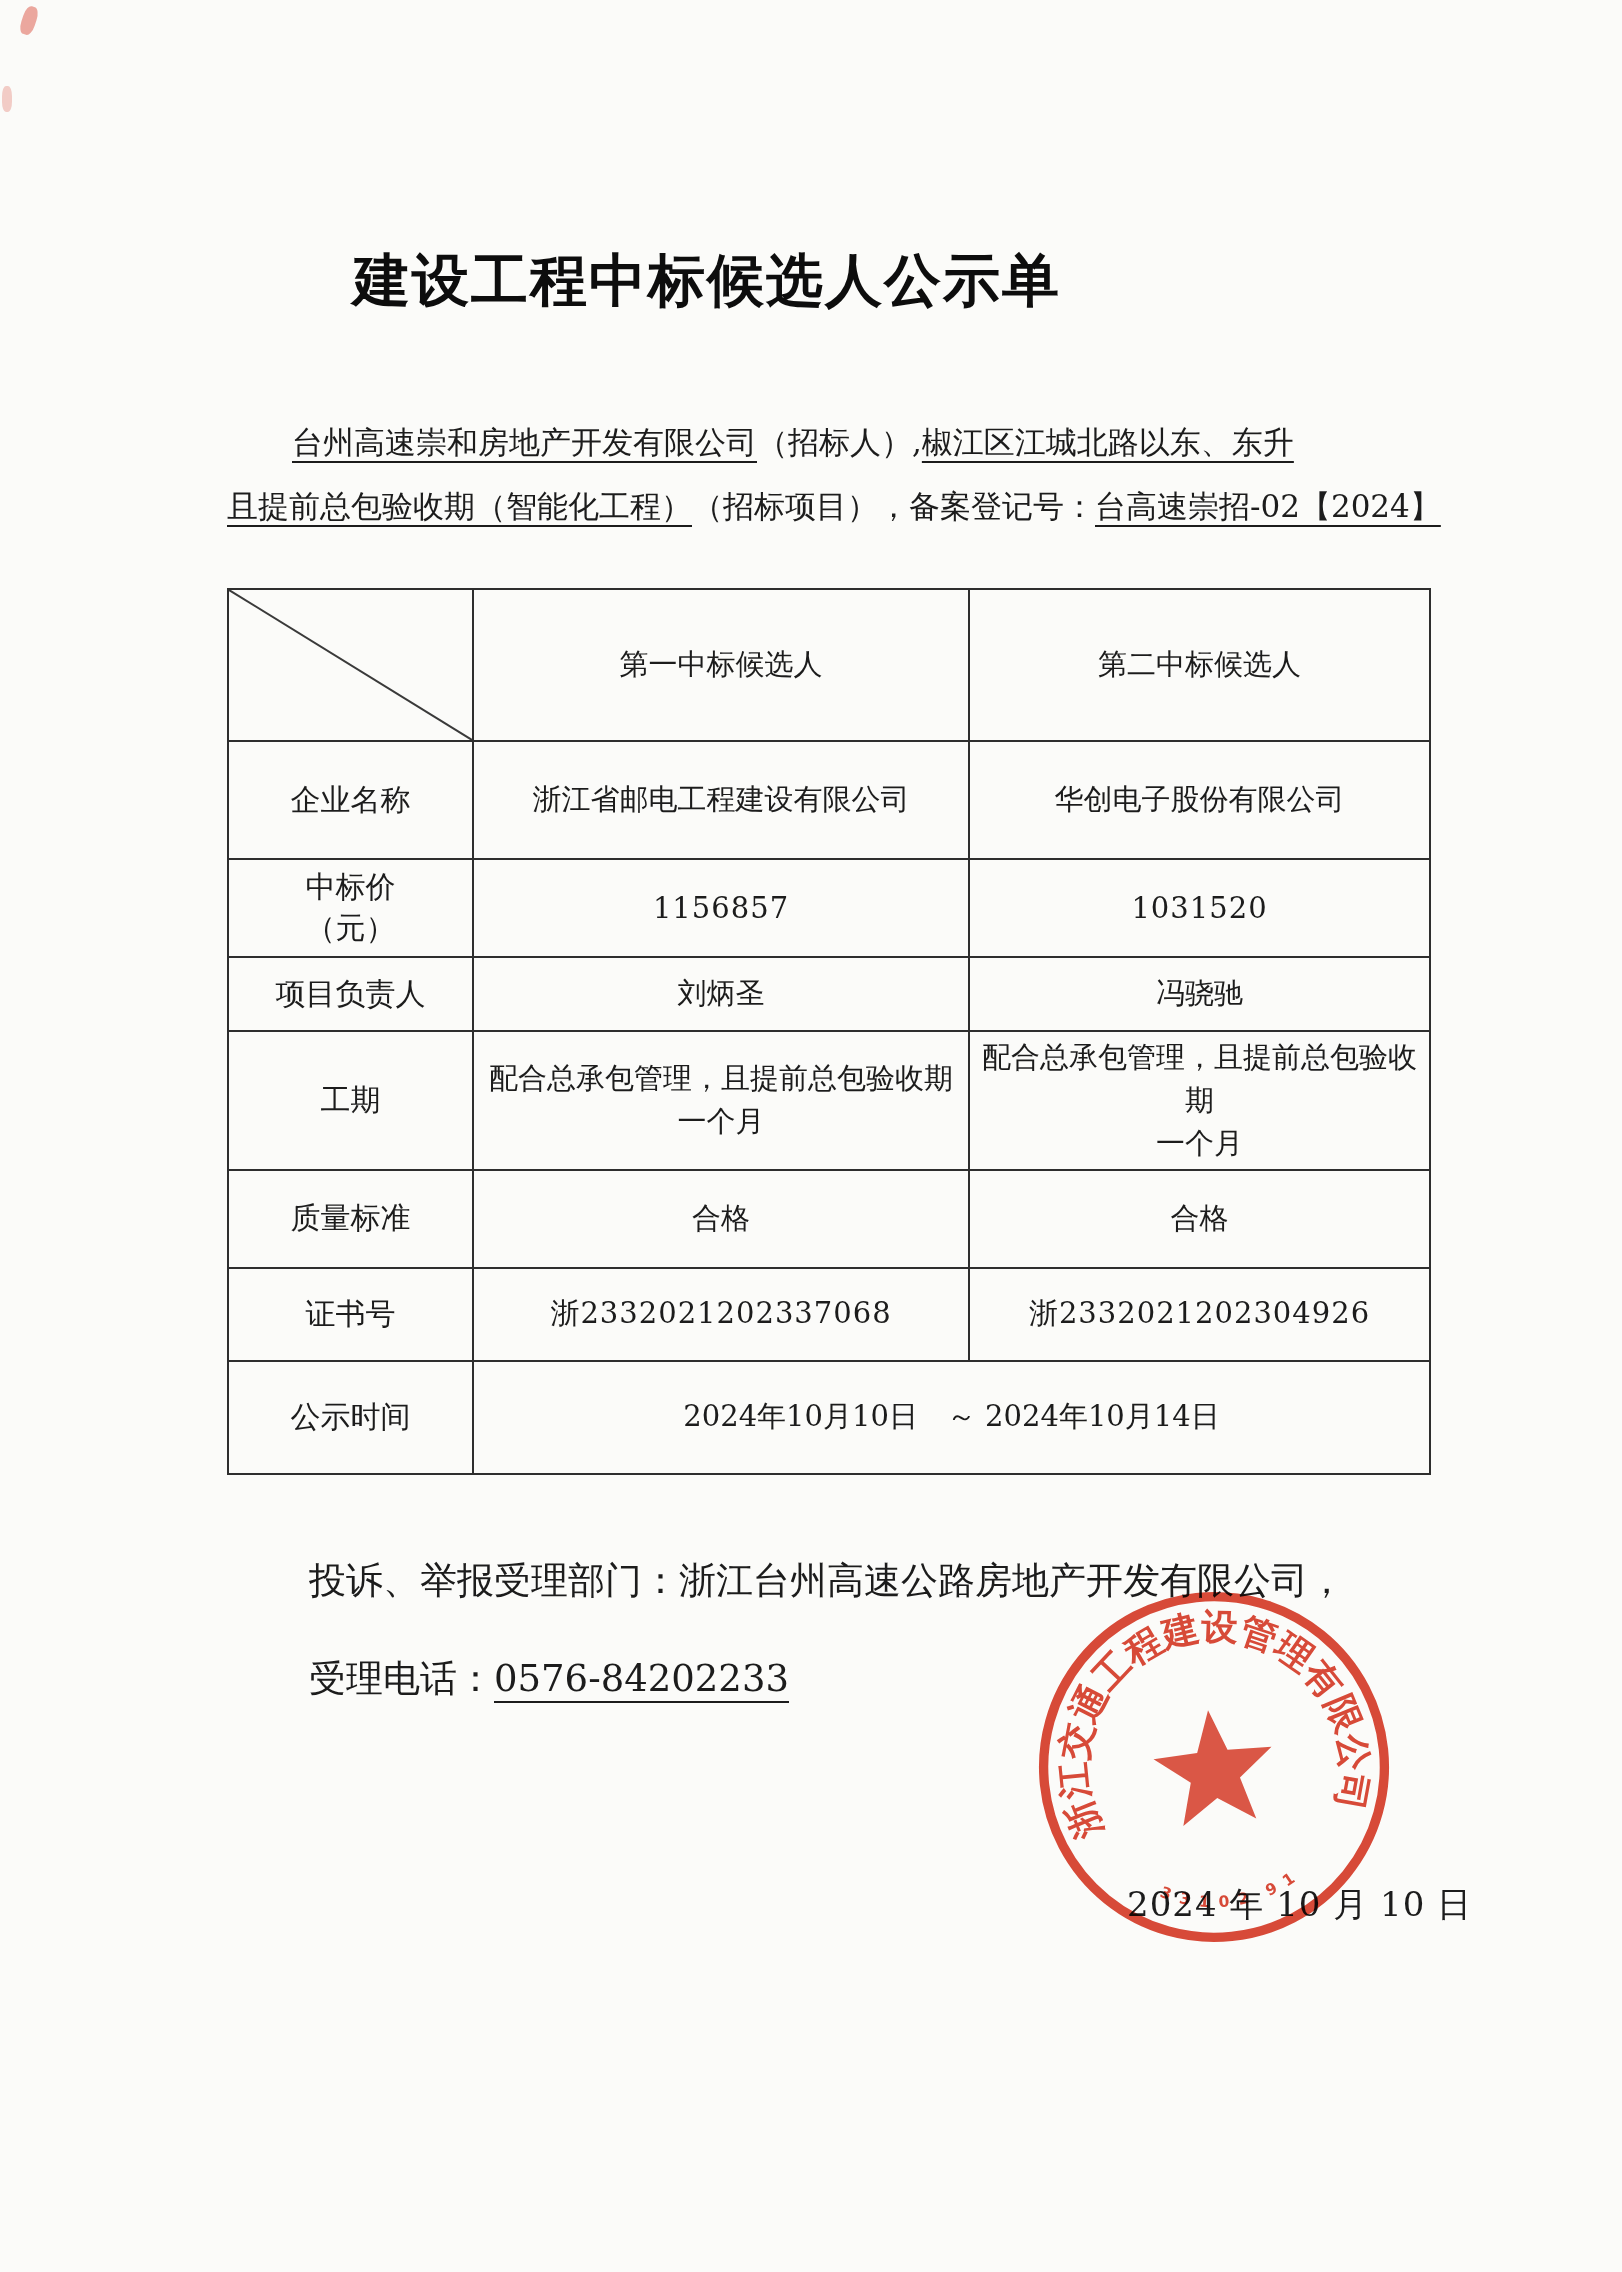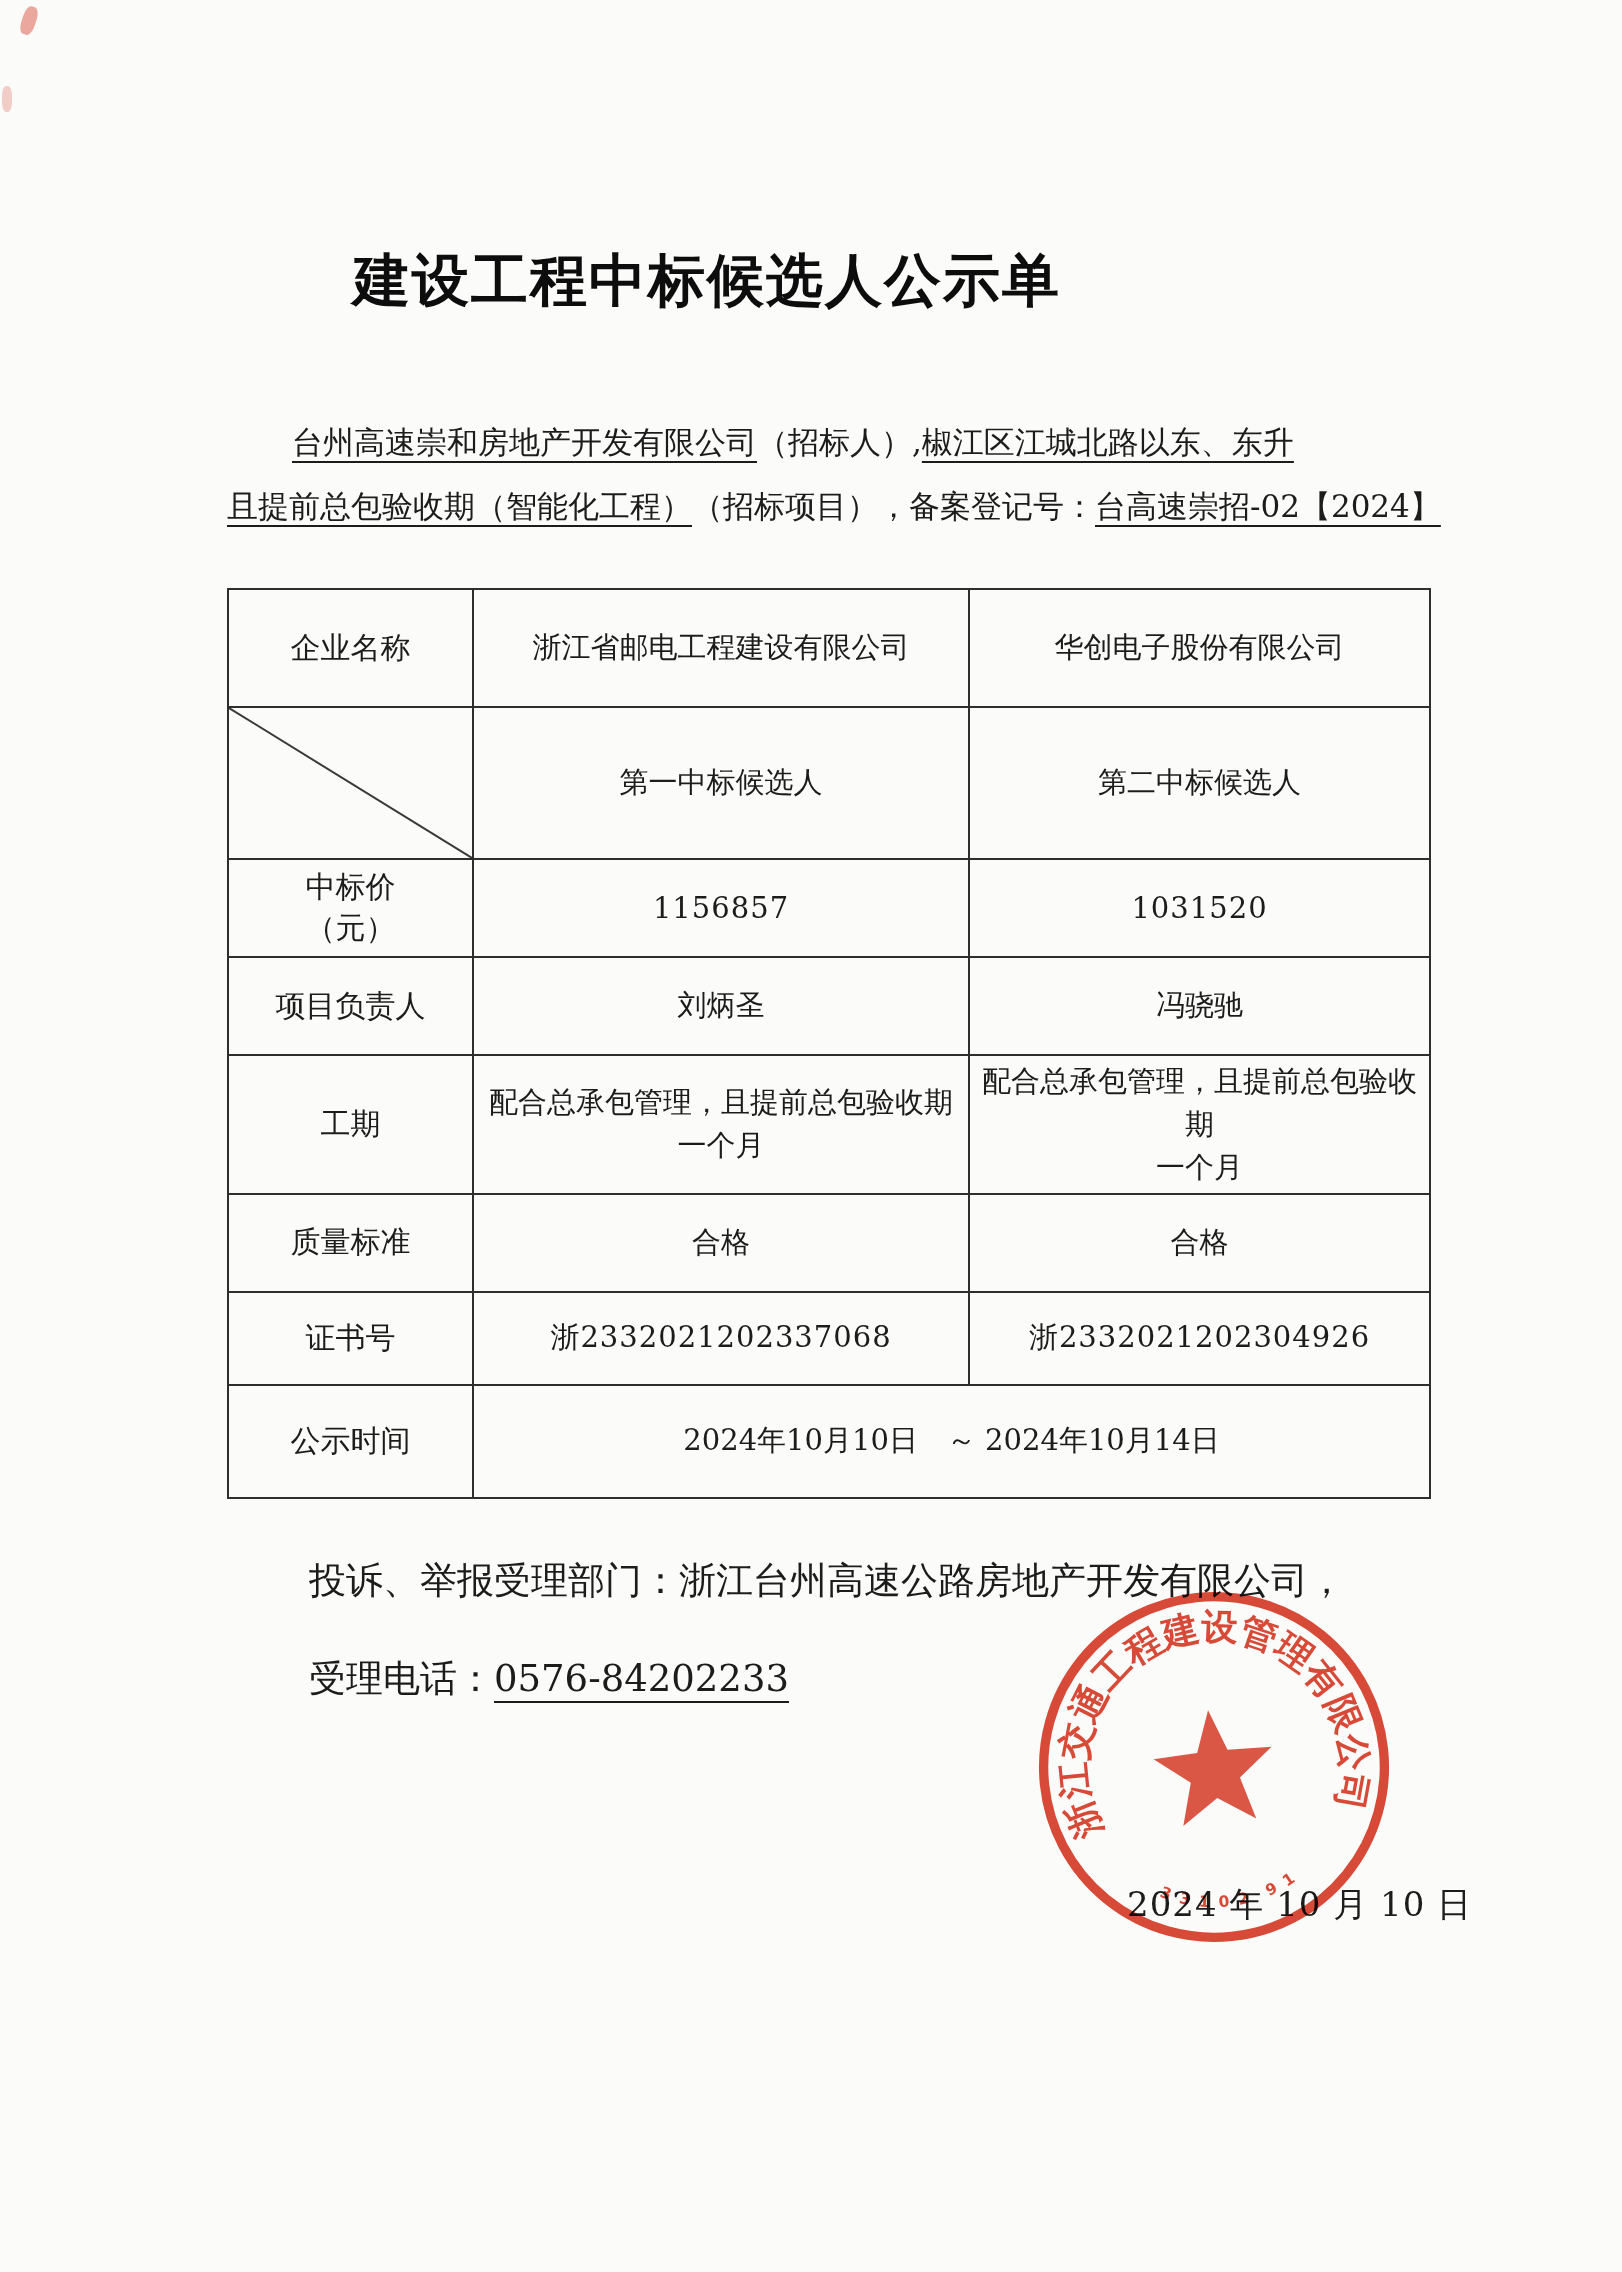--- a/index.html
+++ b/index.html
@@ -80,43 +80,43 @@
     <div class="iline"><span class="u">且提前总包验收期（智能化工程）</span><span>（招标项目），备案登记号：</span><span class="u">台高速崇招-02【2024】</span></div>
   </div>
 
   <table class="bid">
     <colgroup>
       <col style="width:245px">
         <col style="width:496px">
         <col style="width:461px">
     </colgroup>
     <tbody>
-        <tr style="height:118px;">
-      <td class="row-label">企业名称</td>
-      <td>浙江省邮电工程建设有限公司</td>
-      <td>华创电子股份有限公司</td>
-    </tr>
-    <tr style="height:152px;">
+        <tr style="height:152px;">
       <th class="corner-cell">
         <svg viewBox="0 0 100 100" preserveAspectRatio="none">
           <line x1="0" y1="0" x2="100" y2="100" stroke="#3a3a3a" stroke-width="1.1"></line>
         </svg>
       </th>
       <th>第一中标候选人</th>
       <th>第二中标候选人</th>
+    </tr>
+    <tr style="height:118px;">
+      <td class="row-label">企业名称</td>
+      <td>浙江省邮电工程建设有限公司</td>
+      <td>华创电子股份有限公司</td>
     </tr>
     <tr style="height:98px;">
       <td class="row-label">
         <div>中标价</div>
         <div>（元）</div>
       </td>
       <td class="cell-num">1156857</td>
       <td class="cell-num">1031520</td>
     </tr>
-    <tr style="height:98px;">
+    <tr style="height:74px;">
       <td class="row-label">项目负责人</td>
       <td>刘炳圣</td>
       <td>冯骁驰</td>
     </tr>
     <tr style="height:132px;">
       <td class="row-label">工期</td>
       <td>
         <div class="dur-line">配合总承包管理，且提前总包验收期</div>
         <div class="dur-line">一个月</div>
       </td>

